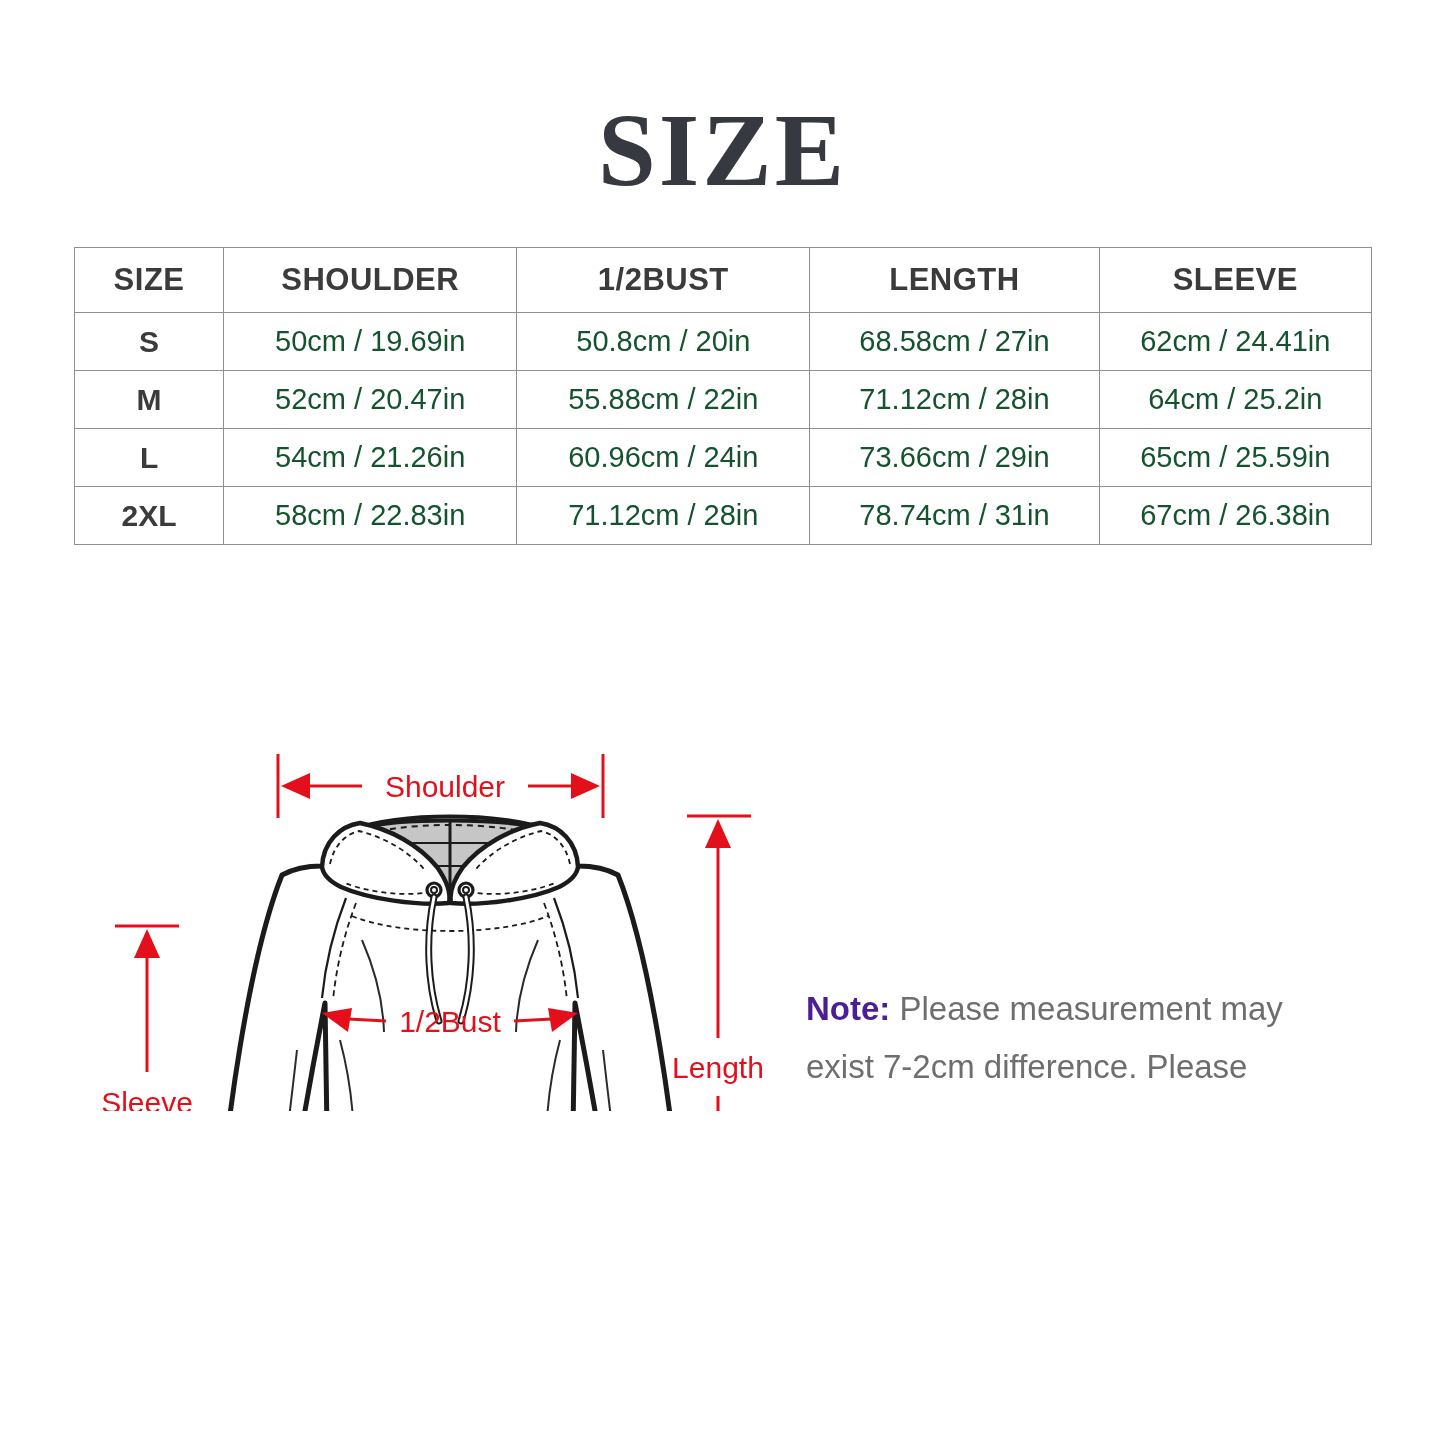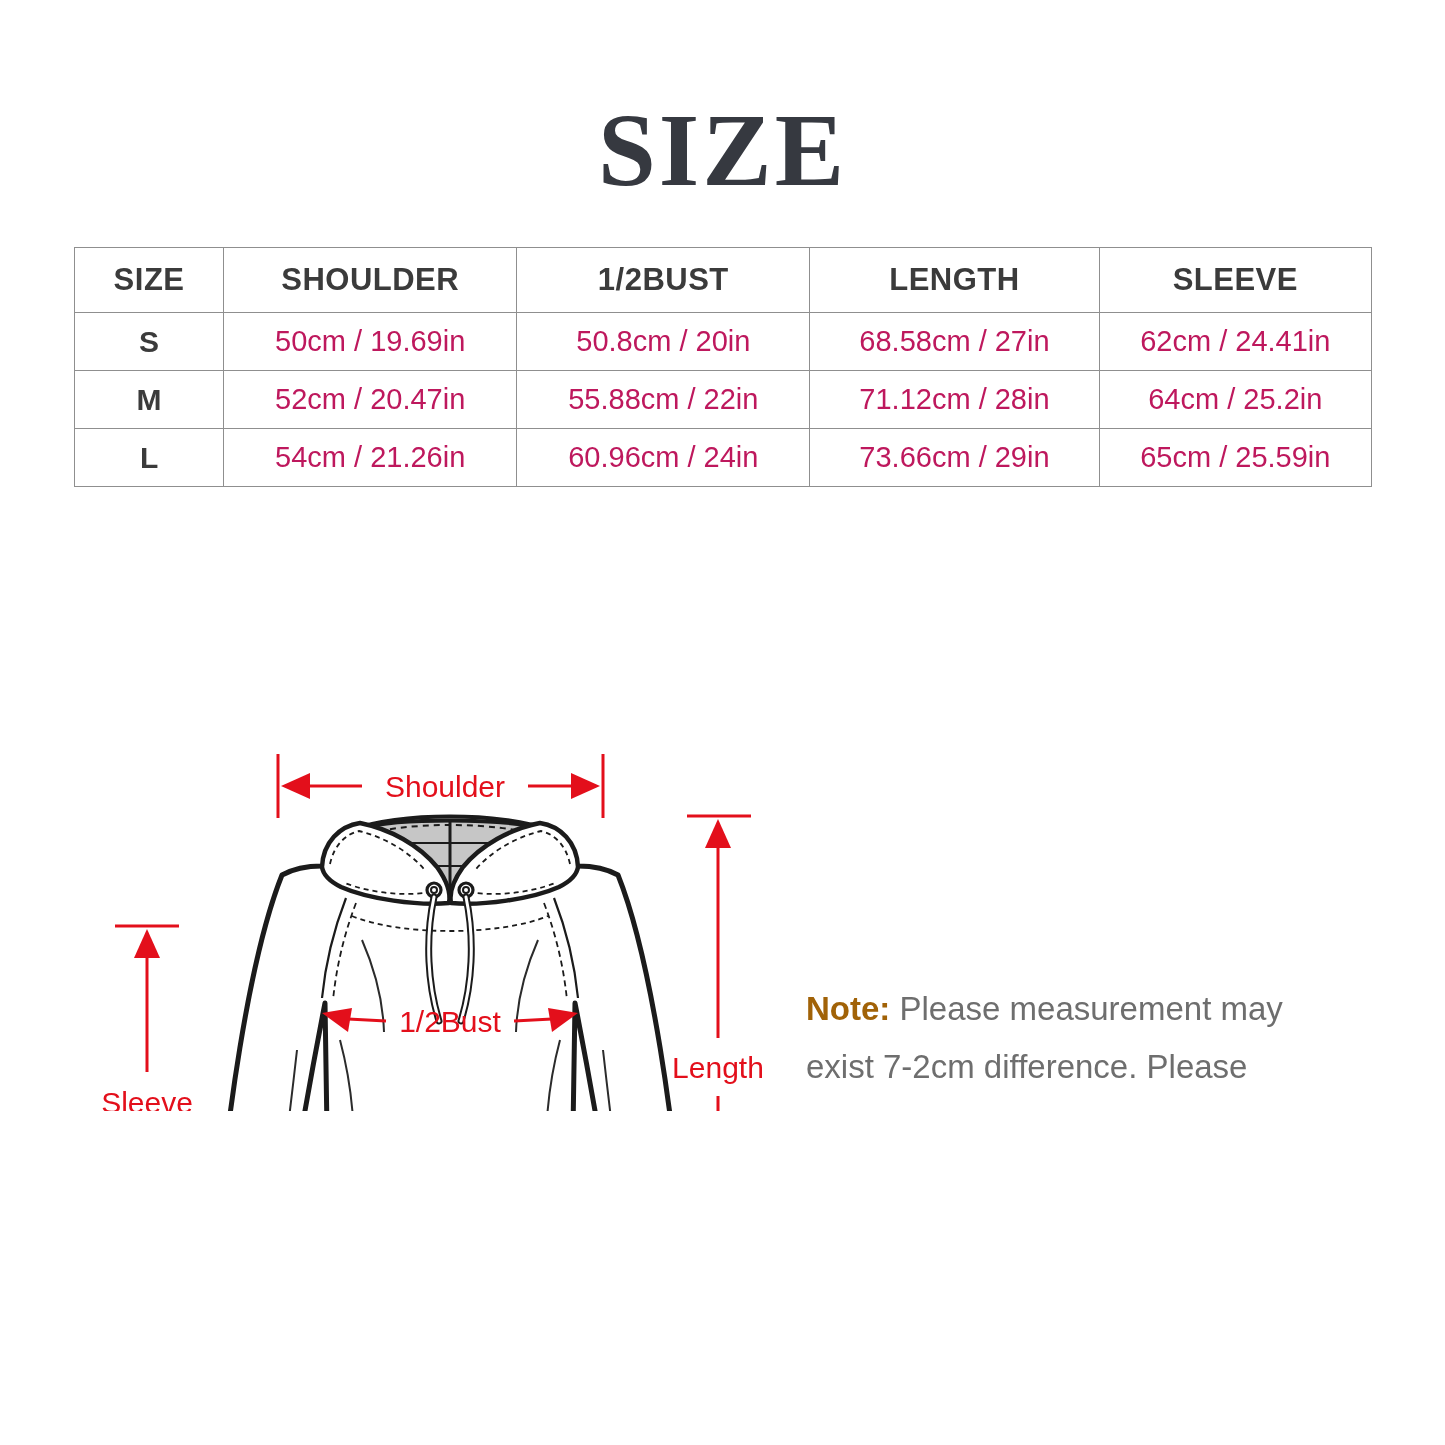--- a/index.html
+++ b/index.html
@@ -6,25 +6,25 @@
   .page{position:relative;width:1445px;height:1111px;background:#ffffff;overflow:hidden;
         font-family:"Liberation Sans", sans-serif;}
   .title{position:absolute;left:0;right:0;top:98px;text-align:center;
          font-family:"Liberation Serif", serif;font-weight:700;font-size:104px;
          letter-spacing:3px;color:#363940;line-height:1.0;}
   table.size-table{position:absolute;left:74px;top:247px;width:1298px;
         border-collapse:collapse;table-layout:fixed;}
   table.size-table td,table.size-table th{border:1px solid #8f8f8f;text-align:center;
         vertical-align:middle;padding:0;}
   table.size-table th{height:64px;font-size:31px;font-weight:700;color:#3b3b3b;letter-spacing:0.5px;}
-  table.size-table td{height:57px;font-size:29px;font-weight:400;color:#be185d;}
+  table.size-table td{height:57px;font-size:29px;font-weight:400;color:#14532d;}
   table.size-table td.rowlabel{font-weight:700;color:#3b3b3b;font-size:30px;}
   .note{position:absolute;left:806px;top:980px;width:575px;font-size:33px;
         color:#6e6e6e;line-height:58px;}
-  .note .note-label{font-weight:700;color:#a16207;text-align:center;}
+  .note .note-label{font-weight:700;color:#4c1d95;text-align:center;}
   .note .nline{display:block;}
   .note .nline.first{display:inline;}
   svg text.red-label{font-family:"Liberation Sans", sans-serif;font-size:30px;}
   .diagram-wrap{position:absolute;left:100px;top:740px;width:700px;height:700px;}
 </style>
 </head>
 <body>
 
 <div class="page">
 
@@ -61,20 +61,27 @@
         <td>55.88cm / 22in</td>
         <td>71.12cm / 28in</td>
         <td>64cm / 25.2in</td>
       </tr>
       <tr>
         <td class="rowlabel">L</td>
         <td>54cm / 21.26in</td>
         <td>60.96cm / 24in</td>
         <td>73.66cm / 29in</td>
         <td>65cm / 25.59in</td>
+      </tr>
+      <tr>
+        <td class="rowlabel">2XL</td>
+        <td>58cm / 22.83in</td>
+        <td>71.12cm / 28in</td>
+        <td>78.74cm / 31in</td>
+        <td>67cm / 26.38in</td>
       </tr>
     </tbody>
   </table>
 
   <div class="diagram-wrap">
   <svg width="700" height="700" viewBox="0 0 700 700" style="overflow:visible">
 
     <g stroke="#1b1b1b" fill="#ffffff" stroke-linejoin="round" stroke-linecap="round">
 
       <path stroke-width="5" d="M 222,126

